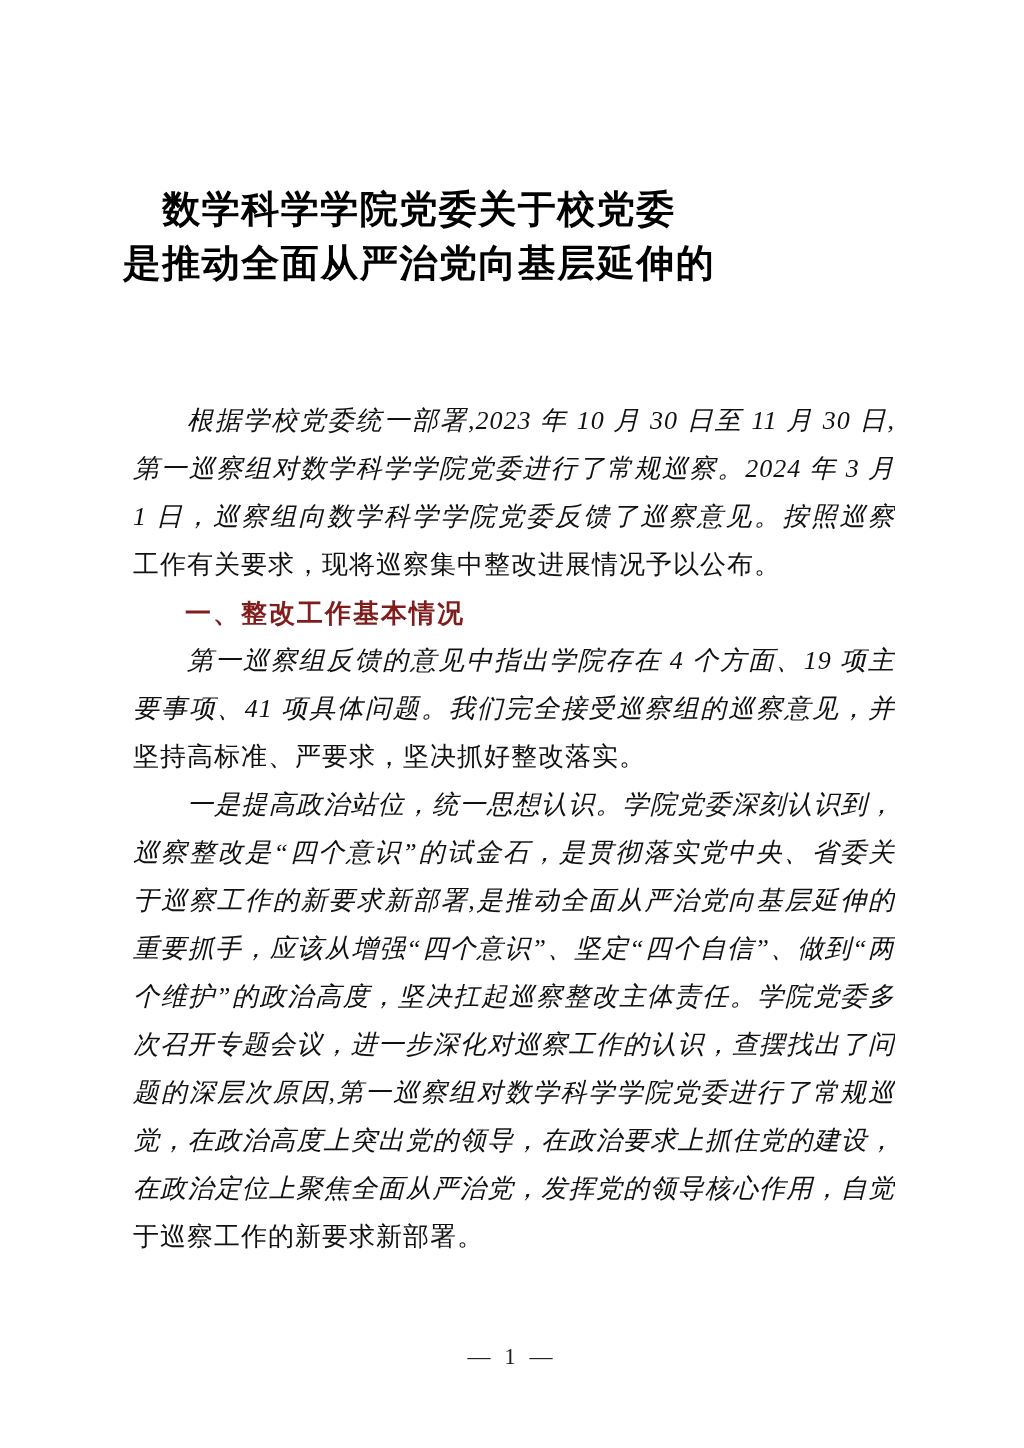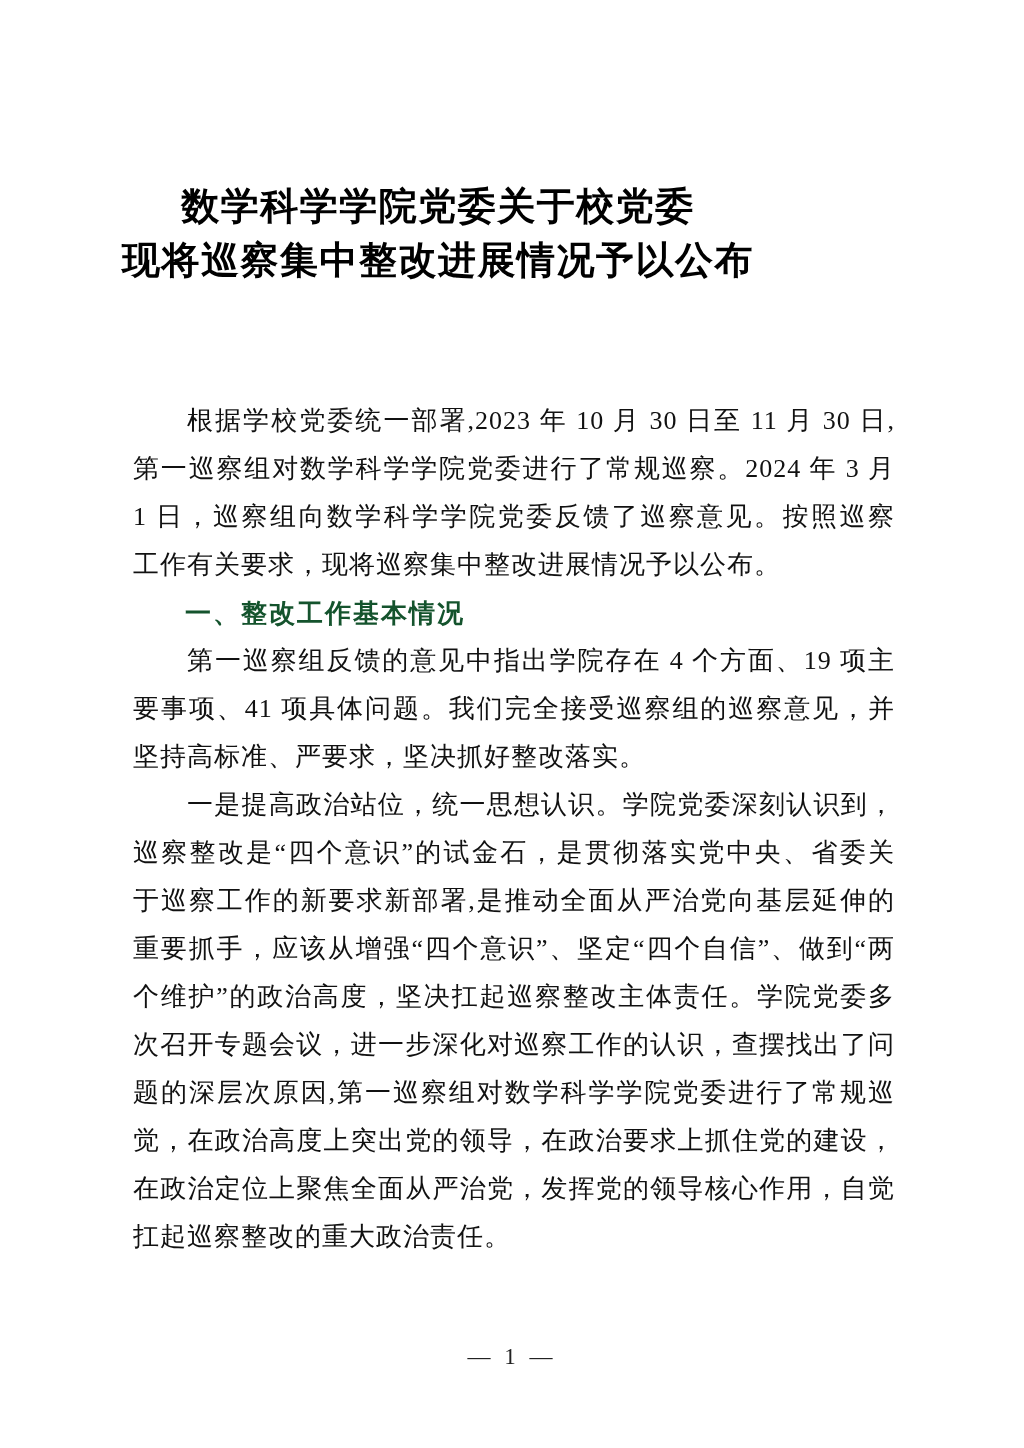--- a/index.html
+++ b/index.html
@@ -15,27 +15,26 @@
     overflow: hidden;
     font-family: "Liberation Serif", "DejaVu Serif", serif;
     color: #000000;
   }
   .doc-title {
     position: absolute;
     top: 182px;
     left: 0;
     width: 838px;
     text-align: center;
-    font-family: Liberation Mono, monospace;
+    font-family: Liberation Serif, serif;
     font-weight: 700;
     font-size: 38px;
     line-height: 54px;
     letter-spacing: 1.5px;
     color: #000000;
-    margin-left: 19px;
   }
   .doc-body {
     position: absolute;
     top: 397px;
     left: 133px;
     width: 762px;
     font-size: 26px;
     line-height: 48px;
     letter-spacing: 1px;
     color: #111111;
@@ -44,55 +43,56 @@
     width: 762px;
     height: 48px;
     white-space: nowrap;
   }
   .line.fill {
     text-align: justify;
     text-align-last: justify;
     text-justify: inter-character;
     white-space: normal;
     overflow: hidden;
+    font-style: italic;
   }
   .line.indent {
     text-indent: 54px;
   }
   .line.last {
     text-align: left;
     text-align-last: left;
   }
   .heading {
     font-family: "Liberation Sans", "DejaVu Sans", sans-serif;
     font-weight: 700;
     font-size: 26px;
     letter-spacing: 2px;
     text-indent: 52px;
-    color: #14532d;
+    color: #7f1d1d;
   }
   .footer {
     position: absolute;
     top: 1344px;
     left: 0;
     width: 1024px;
     text-align: center;
     font-size: 23px;
     letter-spacing: 4px;
     color: #222222;
   }
 </style>
 </head>
 <body>
 
 <div class="page">
 
   <div class="doc-title">
     <div>数学科学学院党委关于校党委</div>
-    <div>现将巡察集中整改进展情况予以公布</div>
+    <div>是推动全面从严治党向基层延伸的</div>
   </div>
 
   <div class="doc-body">
 
     <div class="line fill indent">根据学校党委统一部署,2023 年 10 月 30 日至 11 月 30 日,</div>
     <div class="line fill">第一巡察组对数学科学学院党委进行了常规巡察。2024 年 3 月</div>
     <div class="line fill">1 日，巡察组向数学科学学院党委反馈了巡察意见。按照巡察</div>
     <div class="line last">工作有关要求，现将巡察集中整改进展情况予以公布。</div>
 
     <div class="line heading">一、整改工作基本情况</div>
@@ -103,18 +103,18 @@
 
     <div class="line fill indent">一是提高政治站位，统一思想认识。学院党委深刻认识到，</div>
     <div class="line fill">巡察整改是“四个意识”的试金石，是贯彻落实党中央、省委关</div>
     <div class="line fill">于巡察工作的新要求新部署,是推动全面从严治党向基层延伸的</div>
     <div class="line fill">重要抓手，应该从增强“四个意识”、坚定“四个自信”、做到“两</div>
     <div class="line fill">个维护”的政治高度，坚决扛起巡察整改主体责任。学院党委多</div>
     <div class="line fill">次召开专题会议，进一步深化对巡察工作的认识，查摆找出了问</div>
     <div class="line fill">题的深层次原因,第一巡察组对数学科学学院党委进行了常规巡察</div>
     <div class="line fill">觉，在政治高度上突出党的领导，在政治要求上抓住党的建设，</div>
     <div class="line fill">在政治定位上聚焦全面从严治党，发挥党的领导核心作用，自觉</div>
-    <div class="line last">扛起巡察整改的重大政治责任。</div>
+    <div class="line last">于巡察工作的新要求新部署。</div>
   </div>
 
   <div class="footer">— 1 —</div>
 
 </div>
 
 </body></html>

